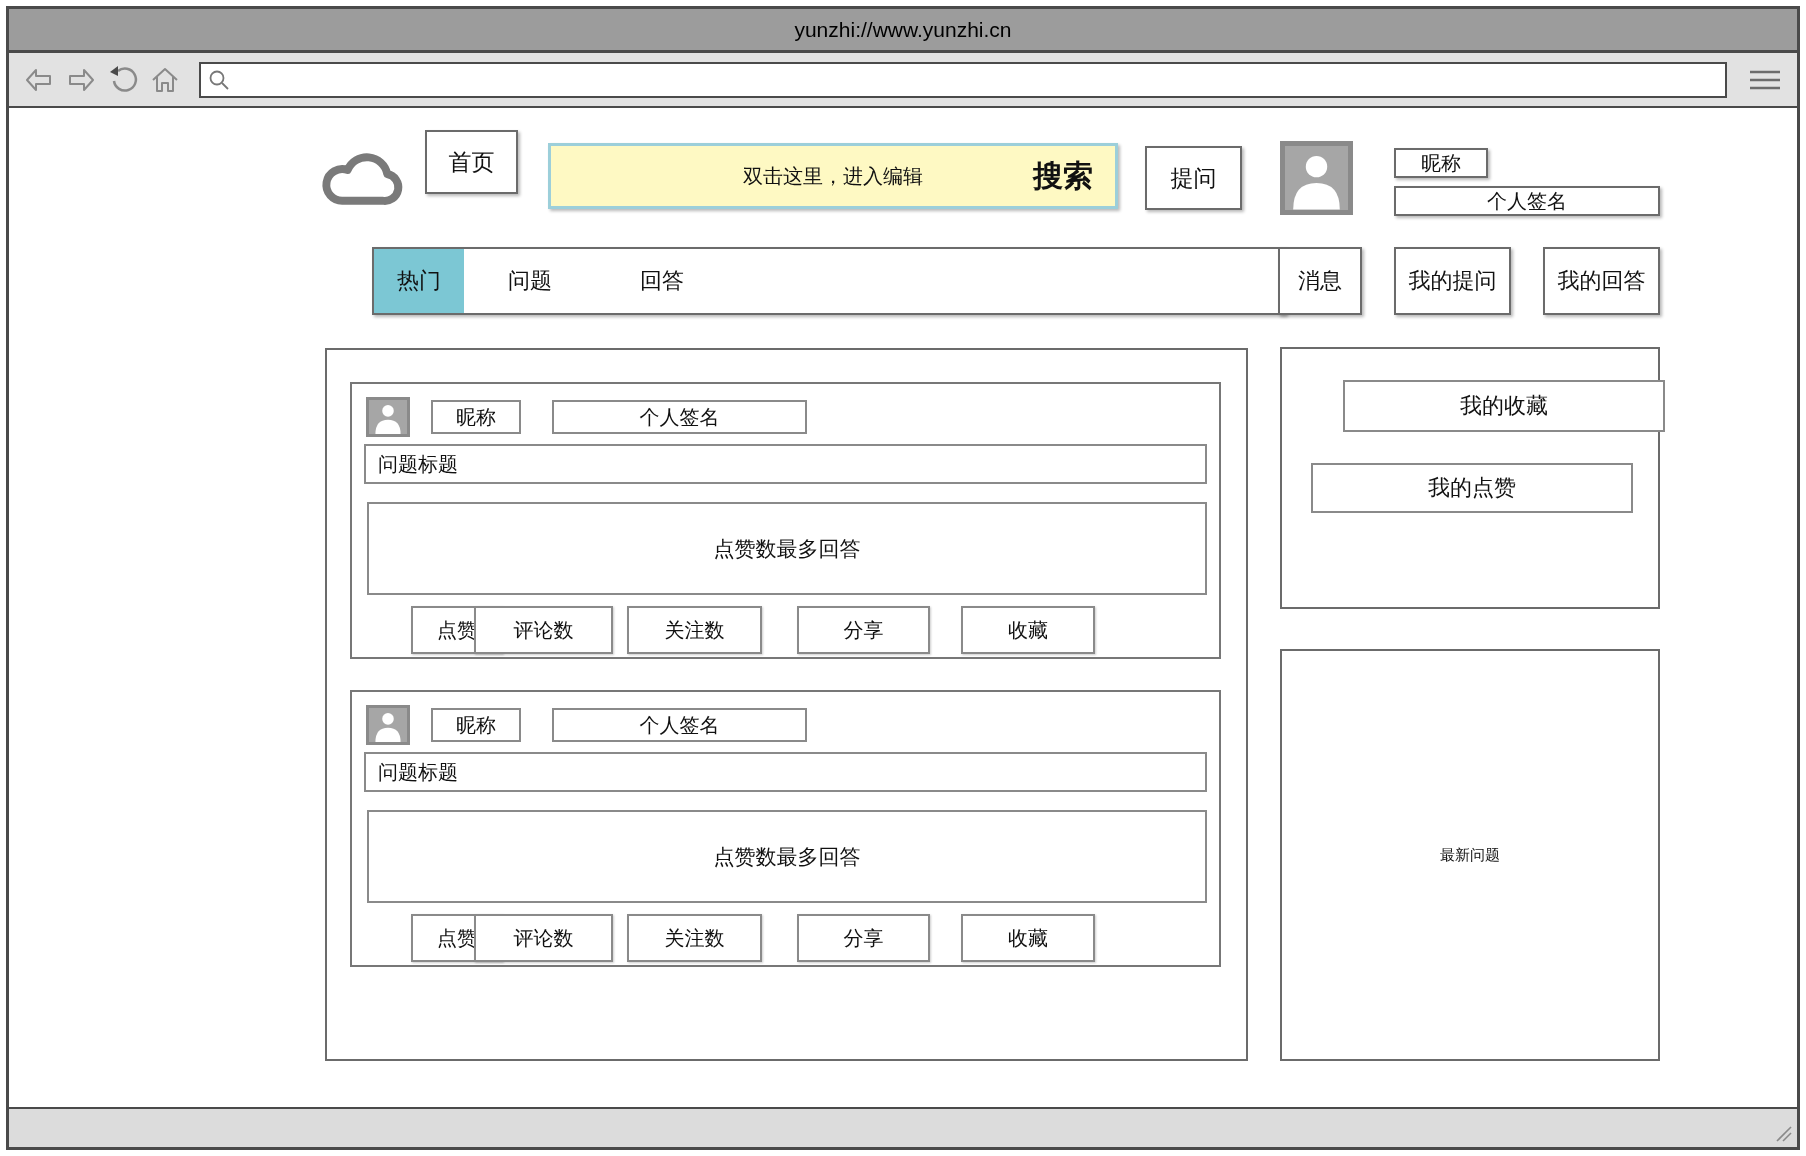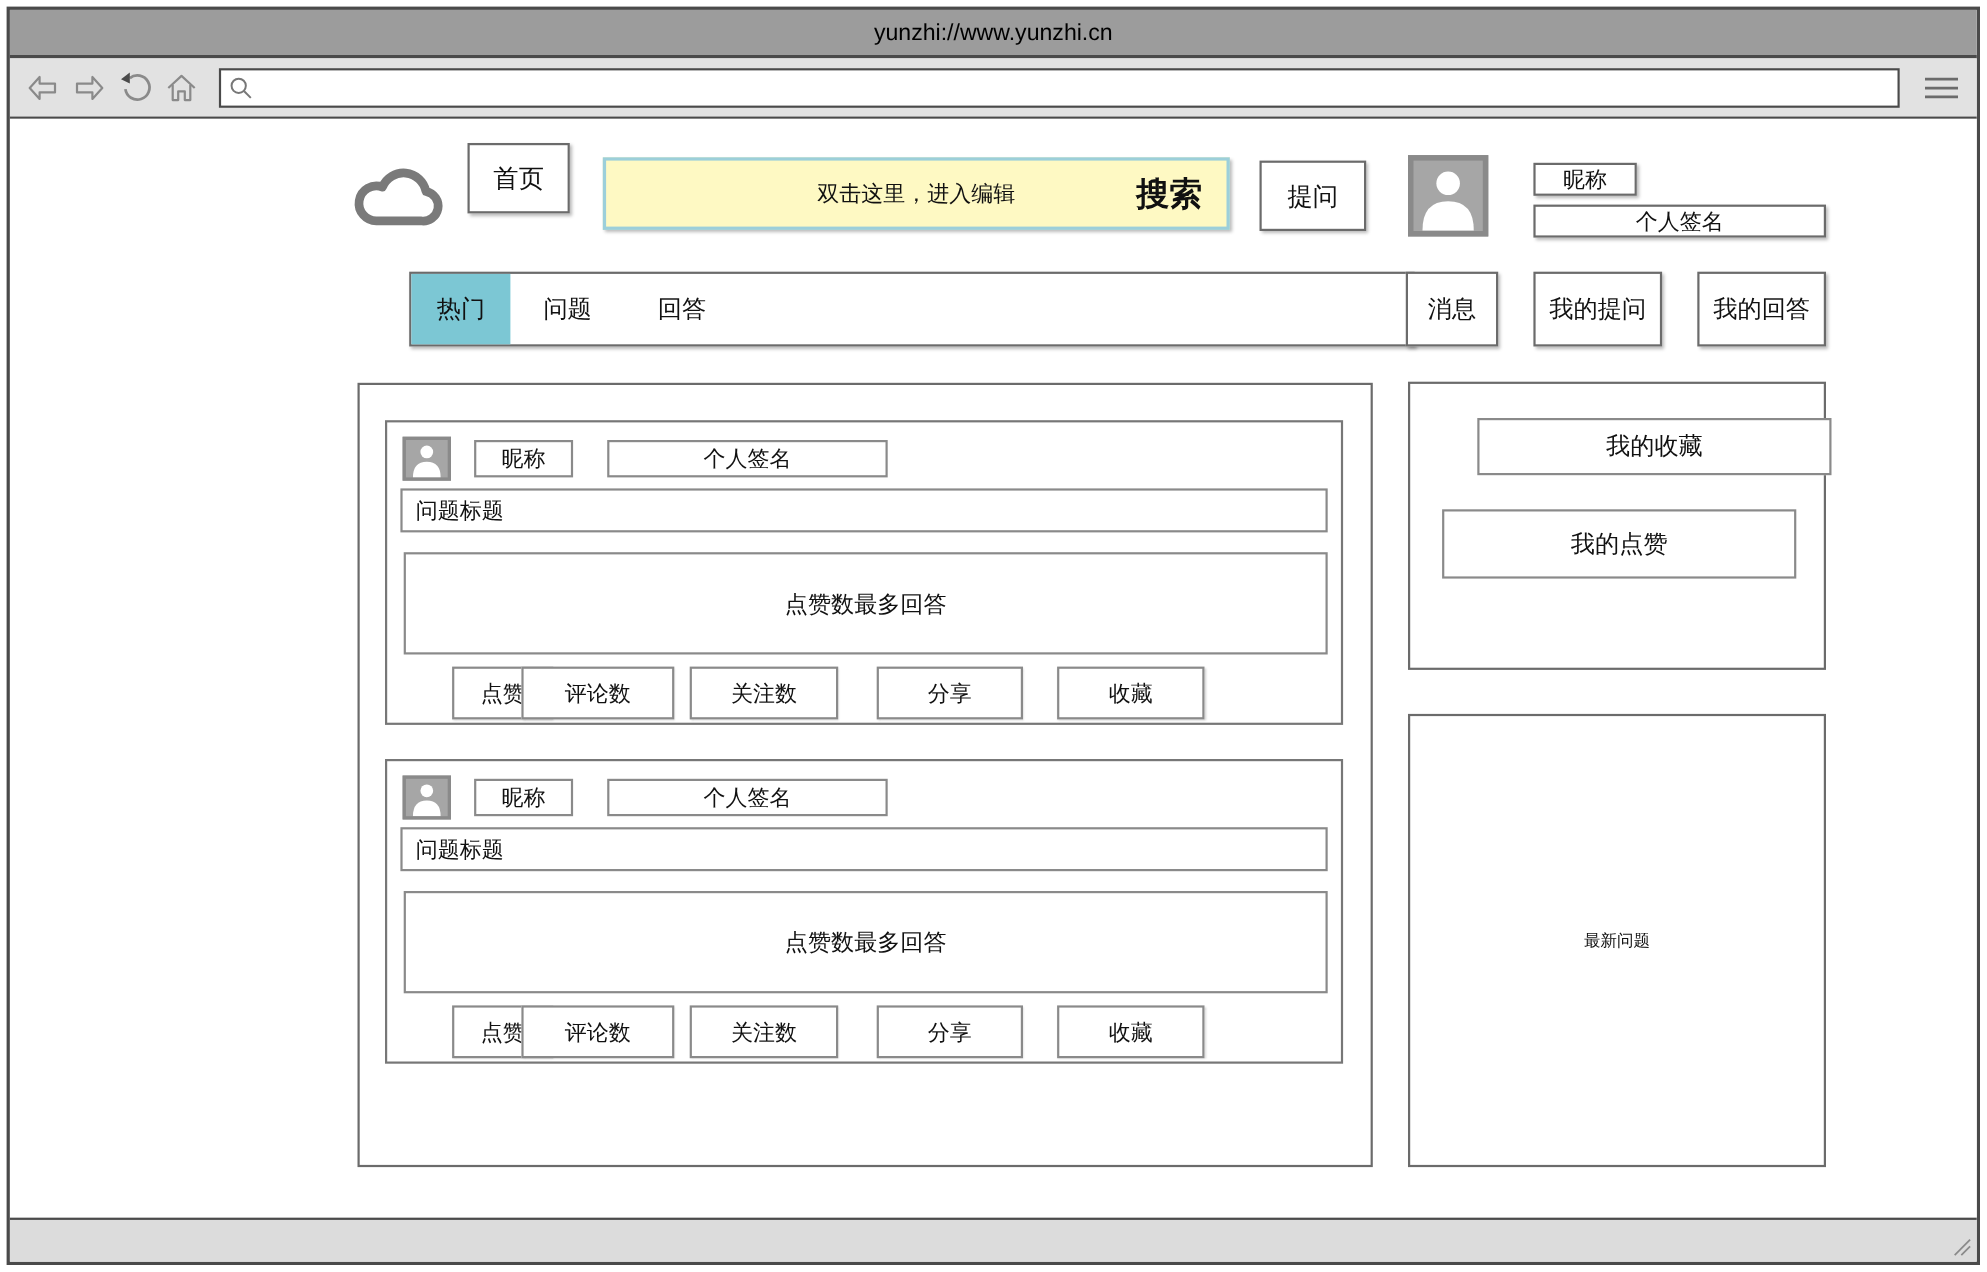--- a/index.html
+++ b/index.html
@@ -54,21 +54,21 @@
   .nickname-box{ position:absolute; left:1385px; top:40px; width:94px; height:30px;
     border:2px solid #6b6b6b; background:#fff; font-size:20px; }
   .signature-box{ position:absolute; left:1385px; top:78px; width:266px; height:30px;
     border:2px solid #6b6b6b; background:#fff; font-size:20px; }
 
   
   .tabbar{ position:absolute; left:319px; top:139px; width:914px; height:68px;
     border:2px solid #6b6b6b; background:#fff; display:flex; align-items:stretch;margin-left:44px; }
   .tab{ display:flex; align-items:center; justify-content:center; font-size:22px; }
   .tab.active{ width:90px; background:#7cc7d4; }
-  .tab.plain{ padding:0 30px; }
+  .tab.plain{ padding:0 44px; }
 
   .msg-btn{ position:absolute; left:1269px; top:139px; width:84px; height:68px;
     border:2px solid #6b6b6b; background:#fff; font-size:22px; }
   .myq-btn{ position:absolute; left:1385px; top:139px; width:117px; height:68px;
     border:2px solid #6b6b6b; background:#fff; font-size:22px; }
   .mya-btn{ position:absolute; left:1534px; top:139px; width:117px; height:68px;
     border:2px solid #6b6b6b; background:#fff; font-size:22px; }
 
   
   .feed-panel{ position:absolute; left:316px; top:240px; width:923px; height:713px;
@@ -96,21 +96,21 @@
   .ab1{ left:107px; width:139px; }
   .ab2{ left:260px; width:135px; }
   .ab3{ left:430px; width:133px; }
   .ab4{ left:594px; width:134px; }
 
   
   .side-panel{ position:absolute; left:1271px; top:239px; width:380px; height:262px;
     border:2px solid #6b6b6b; background:#fff; }
   .fav-btn{ position:absolute; left:29px; top:31px; width:322px; height:52px;
     border:2px solid #8a8a8a; background:#fff; font-size:22px;margin-left:32px; }
-  .like-btn{ position:absolute; left:29px; top:114px; width:322px; height:63px;
+  .like-btn{ position:absolute; left:29px; top:114px; width:322px; height:50px;
     border:2px solid #8a8a8a; background:#fff; font-size:22px; }
   .latest-panel{ position:absolute; left:1271px; top:541px; width:380px; height:412px;
     border:2px solid #6b6b6b; background:#fff; display:flex; align-items:center;
     justify-content:center; font-size:15px; }
 
   
   .statusbar{ height:40px; background:#dcdcdc; border-top:2px solid #4a4a4a; position:relative; }
   .resize-grip{ position:absolute; right:4px; bottom:4px; width:20px; height:20px; }
 </style>
 </head>

